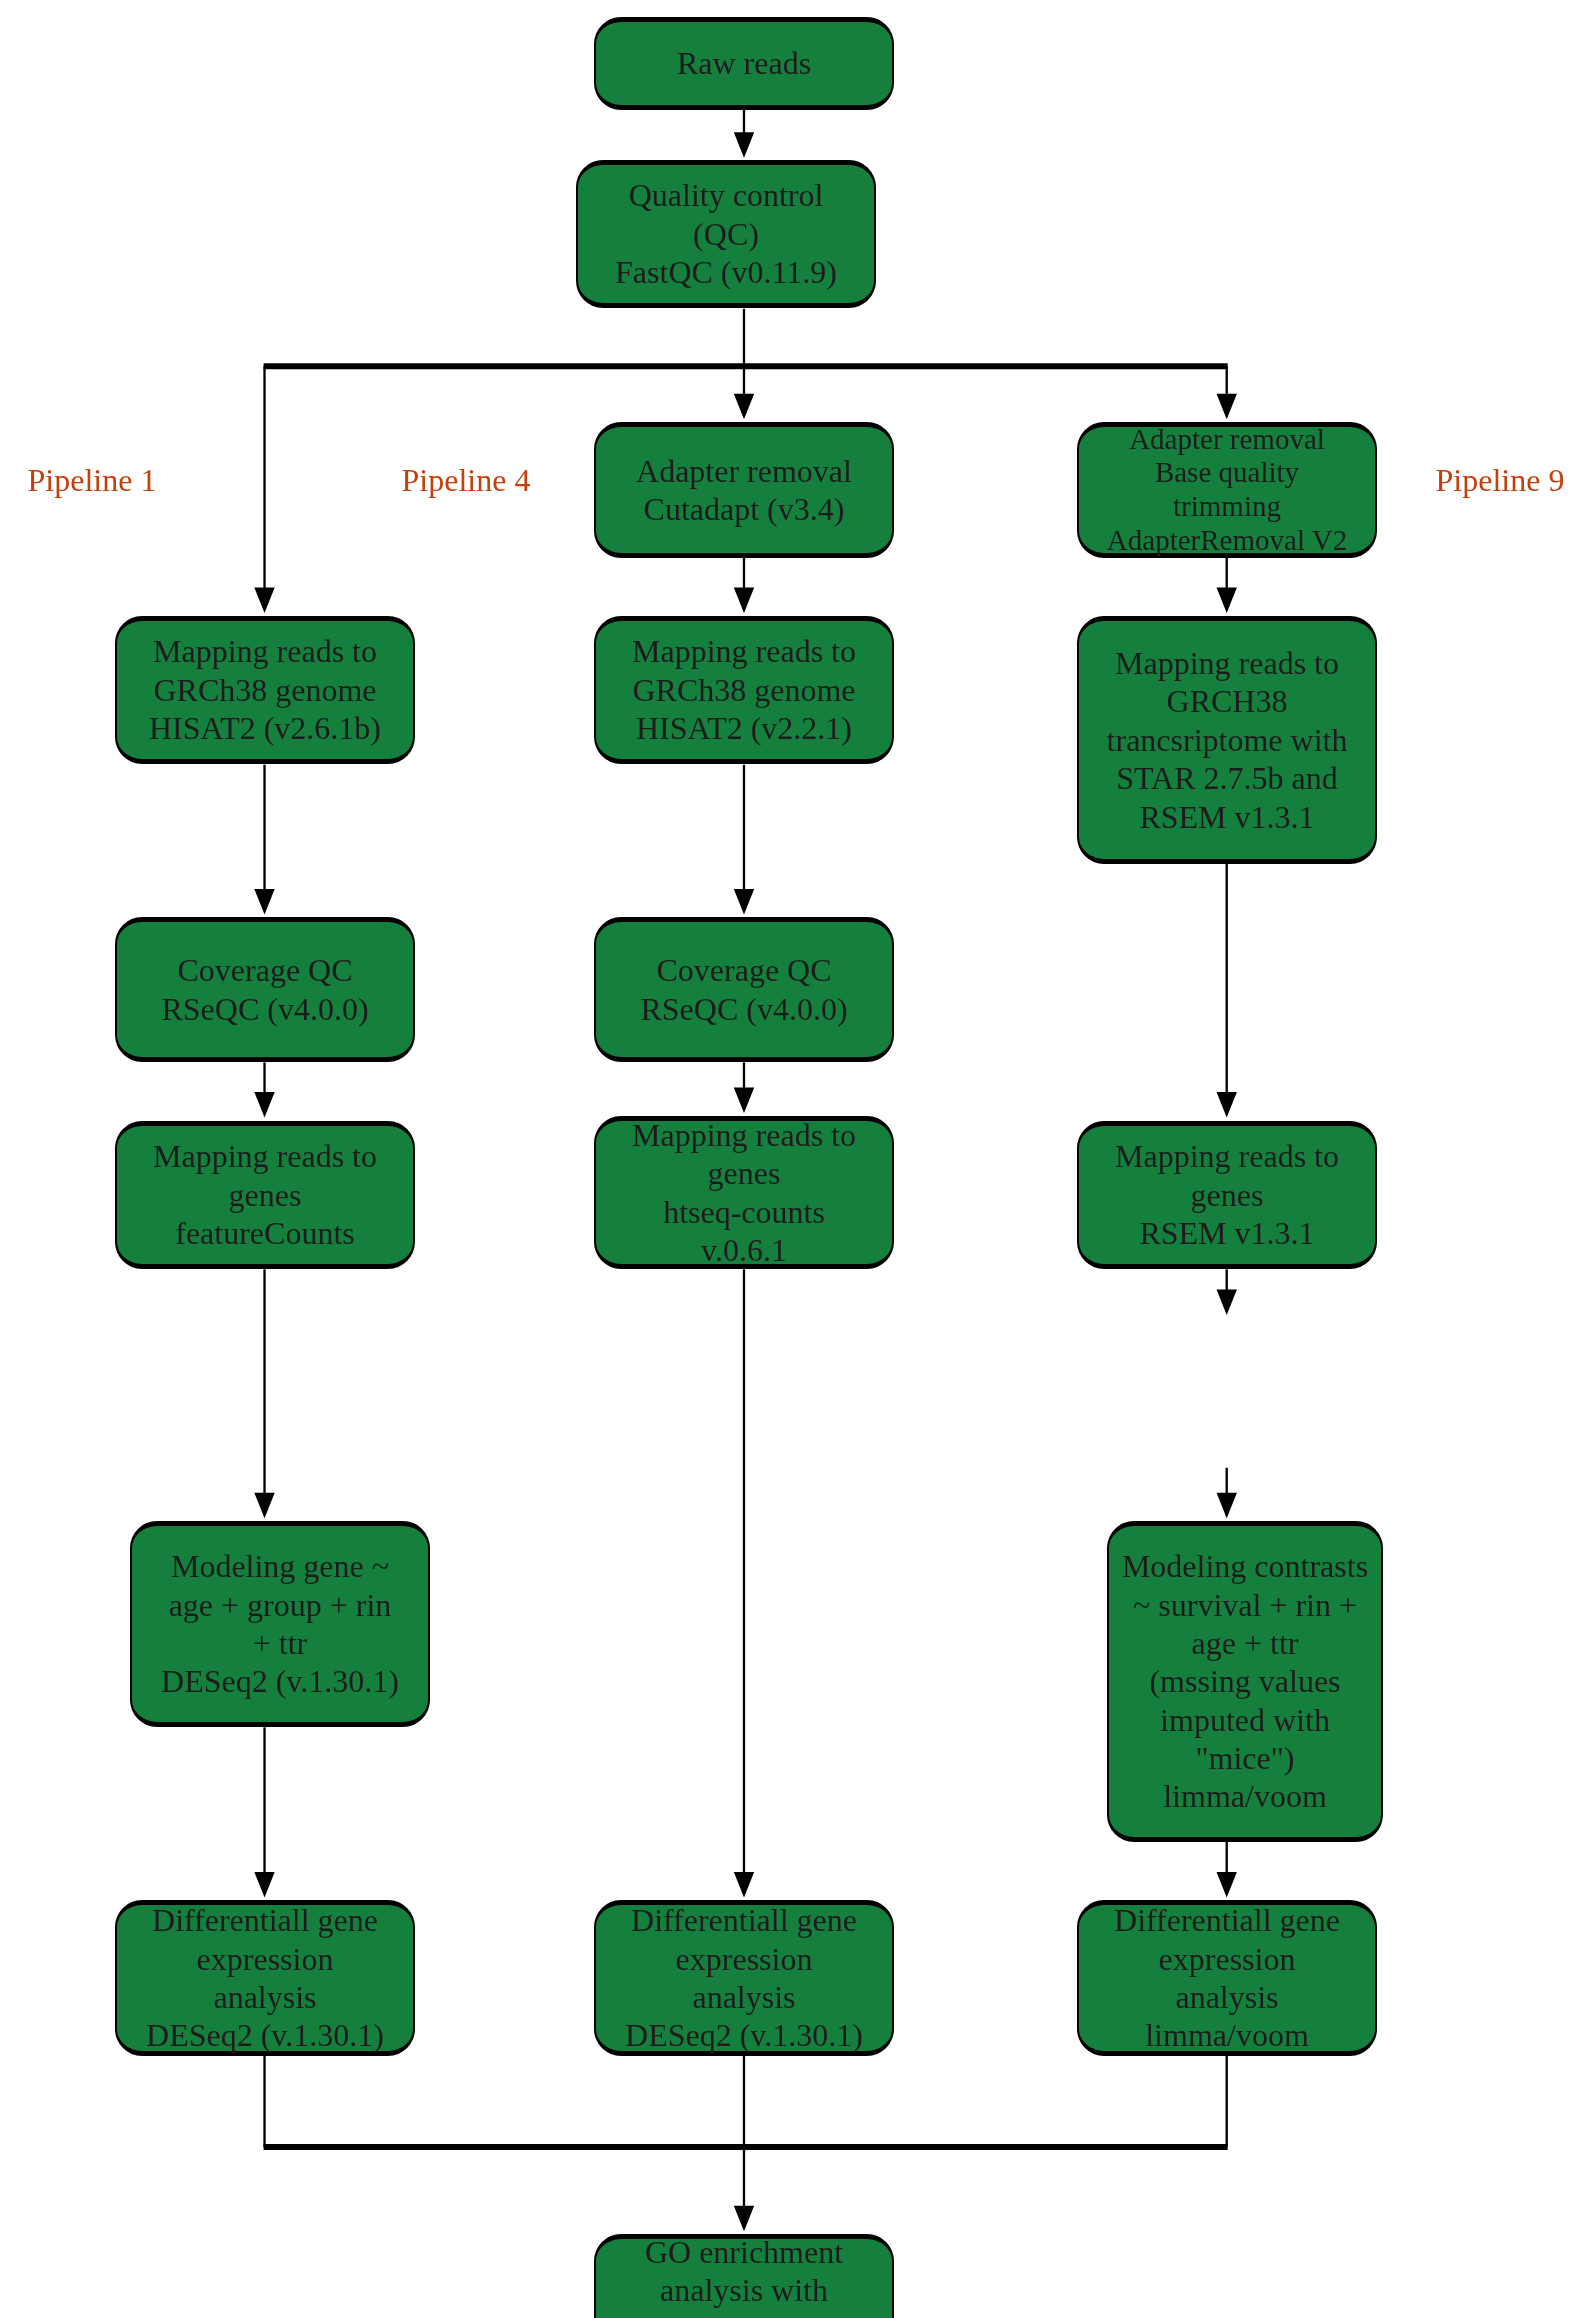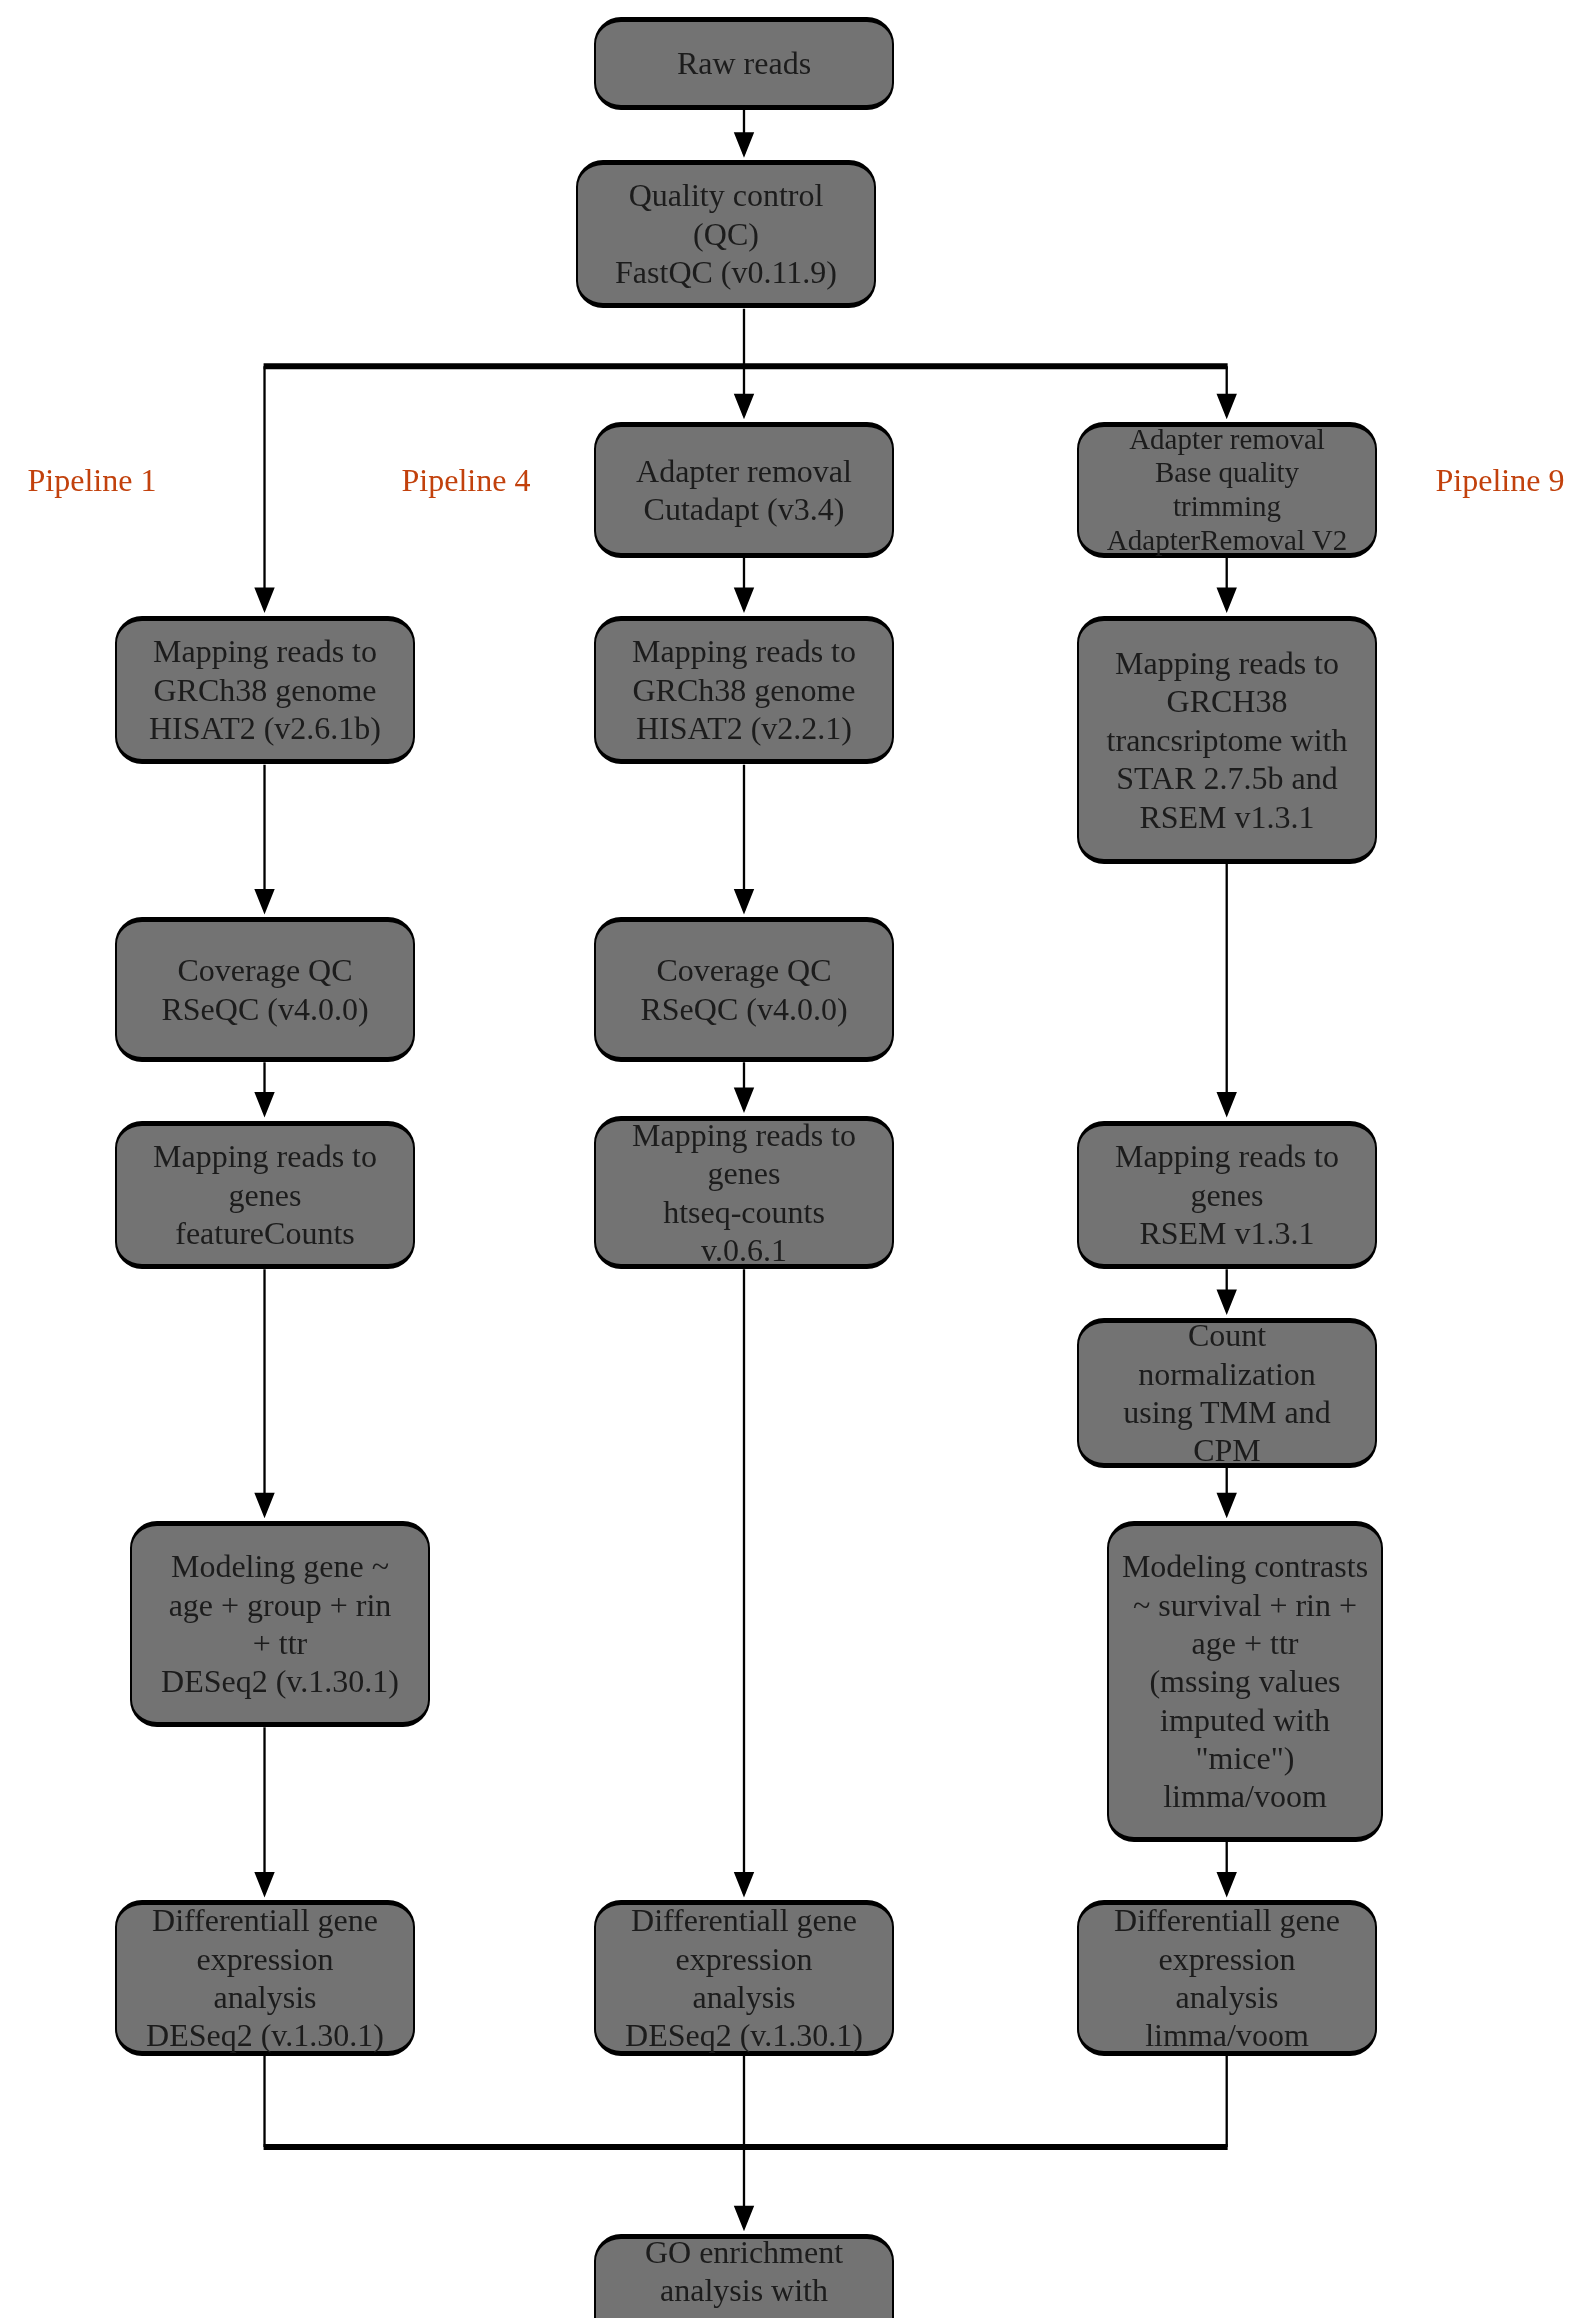--- a/index.html
+++ b/index.html
@@ -18,21 +18,21 @@
   #connector-svg {
     position: absolute;
     left: 0;
     top: 0;
     width: 1590px;
     height: 2402px;
   }
   .node {
     position: absolute;
     box-sizing: border-box;
-    background: #737373;
+    background: #15803d;
     border: 2.3px solid #000000;
     border-top-width: 5.1px;
     border-bottom-width: 5.1px;
     border-radius: 27px;
     display: flex;
     align-items: center;
     justify-content: center;
   }
   .node-label {
     width: 100%;
@@ -172,26 +172,20 @@
 htseq-counts
 v.0.6.1</div>
   </div>
 
   <div class="node" style="left:1077px; top:1121px; width:300px; height:148px;">
     <div class="node-label">Mapping reads to
 genes
 RSEM v1.3.1</div>
   </div>
 
-  <div class="node" style="left:1077px; top:1318px; width:300px; height:150px;">
-    <div class="node-label">Count
-normalization
-using TMM and
-CPM</div>
-  </div>
 
   <div class="node" style="left:115px; top:1521px; width:300px; height:206px;margin-left:15px;">
     <div class="node-label">Modeling gene ~
 age + group + rin
 + ttr
 DESeq2 (v.1.30.1)</div>
   </div>
 
   <div class="node" style="left:1107px; top:1521px; width:276px; height:321px;">
     <div class="node-label">Modeling contrasts

